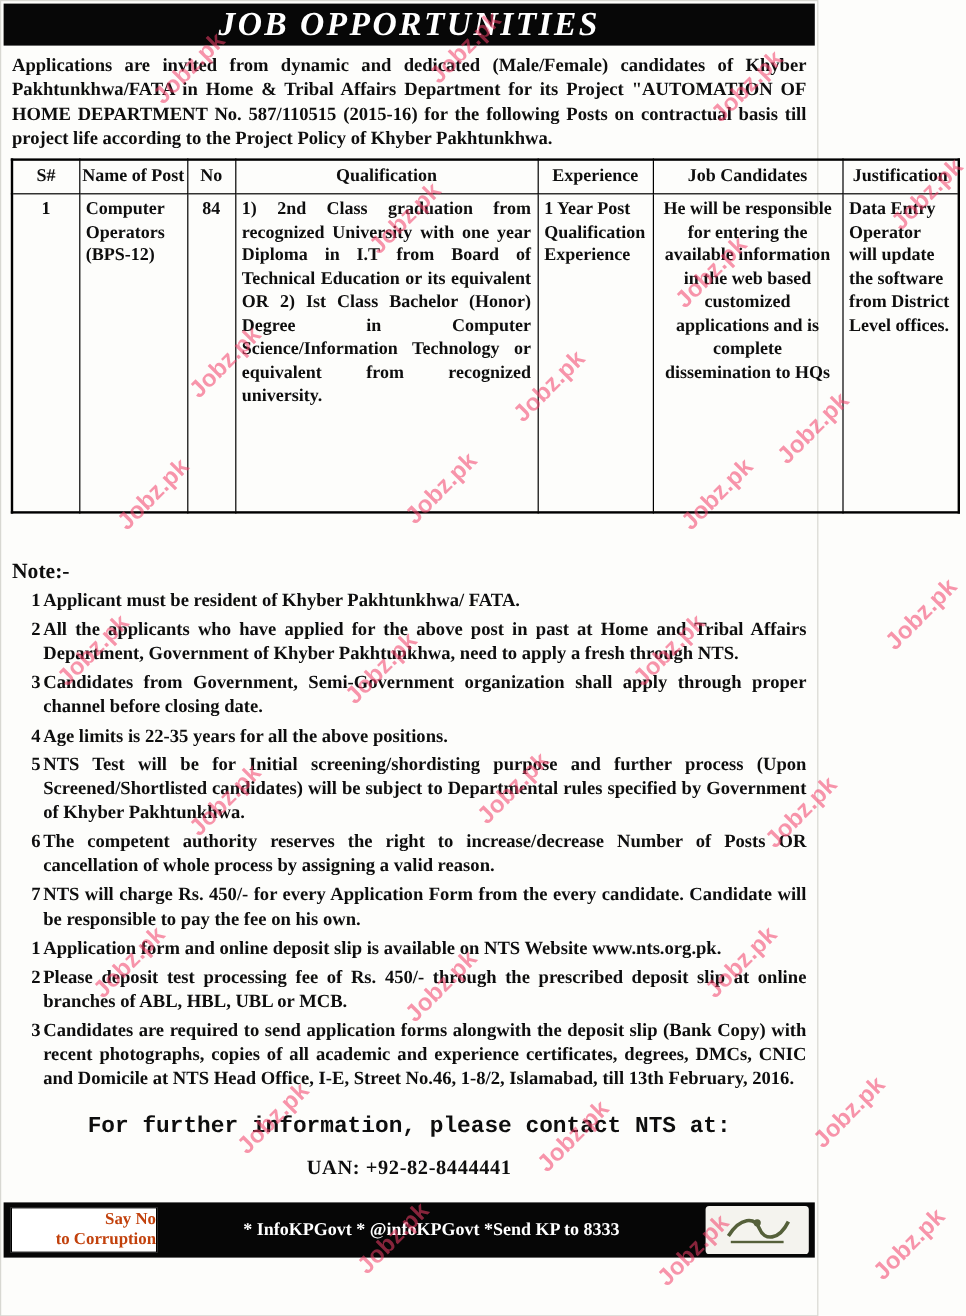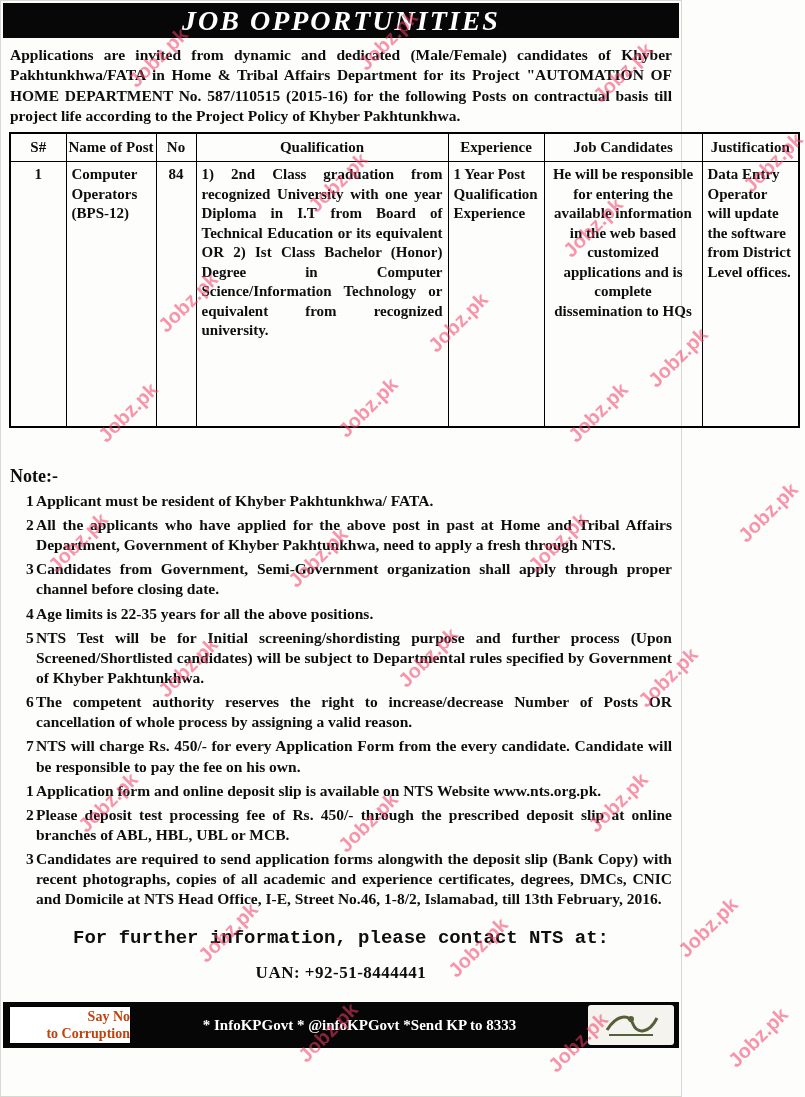--- a/index.html
+++ b/index.html
@@ -232,21 +232,21 @@
       <span class="num">2</span>
       <span class="txt">Please deposit test processing fee of Rs. 450/- through the prescribed deposit slip at online branches of ABL, HBL, UBL or MCB.</span>
     </div>
     <div class="item">
       <span class="num">3</span>
       <span class="txt">Candidates are required to send application forms alongwith the deposit slip (Bank Copy) with recent photographs, copies of all academic and experience certificates, degrees, DMCs, CNIC and Domicile at NTS Head Office, I-E, Street No.46, 1-8/2, Islamabad, till 13th February, 2016.</span>
     </div>
   </section>
 
   <p class="contact-line">For further information, please contact NTS at:</p>
-  <p class="uan">UAN: +92-51-8444441</p>
+  <p class="uan">UAN: +92-82-8444441</p>
 
   <footer class="footer-bar">
     <div class="say-no-box">
       <span>Say No</span>
       <span>to Corruption</span>
     </div>
     <div class="footer-center">
       <div>* InfoKPGovt * @infoKPGovt *Send KP to 8333</div>
     </div>
     <div class="nts-logo">

